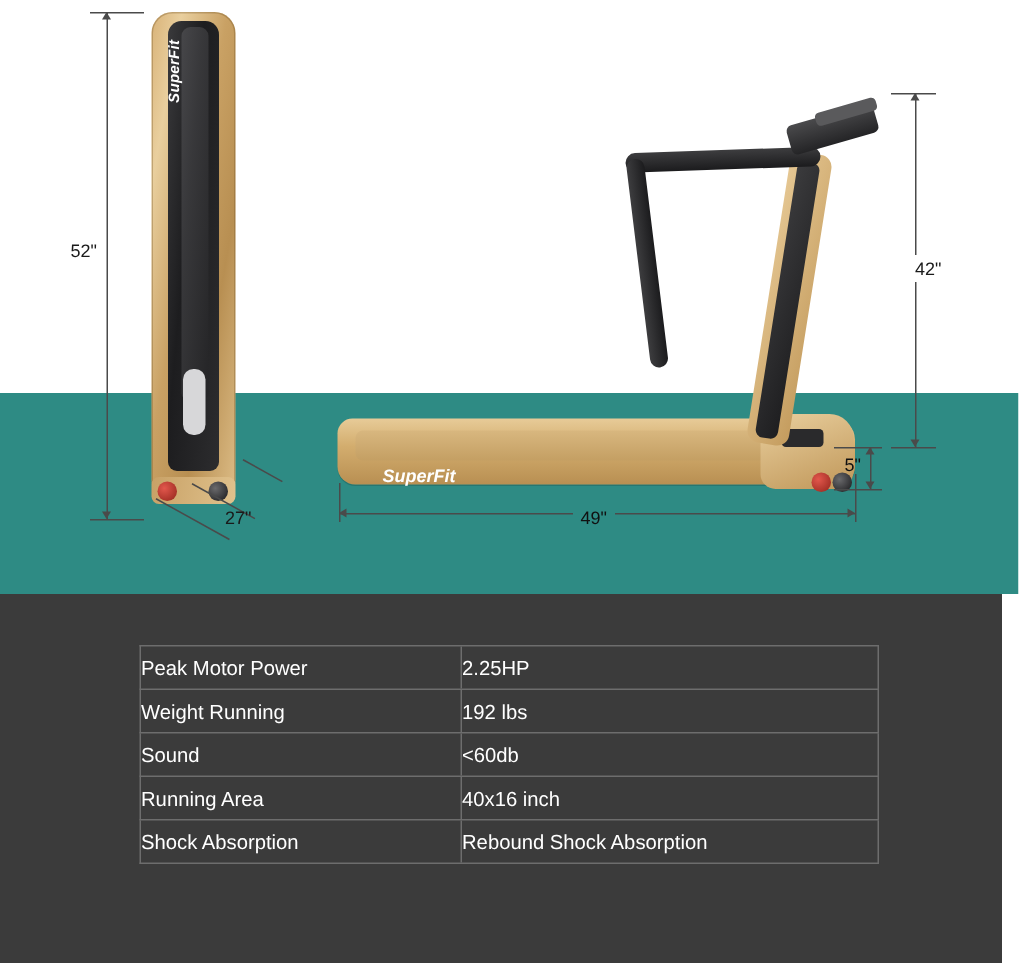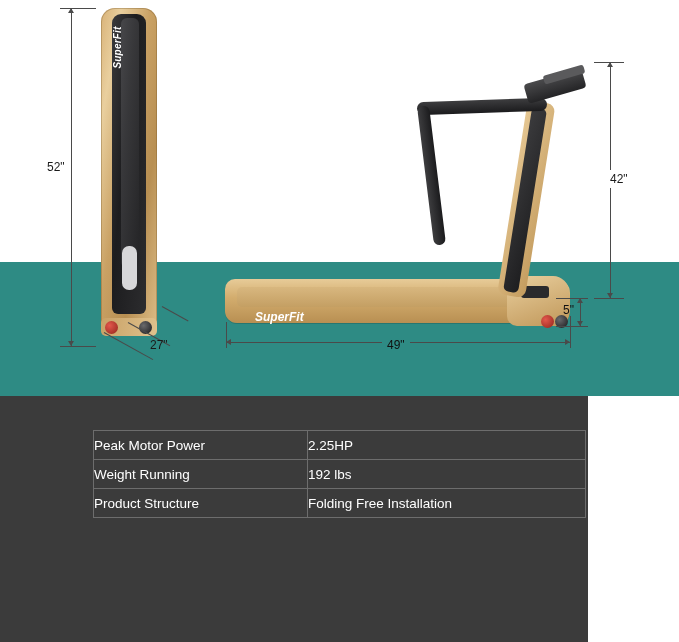--- a/index.html
+++ b/index.html
@@ -137,21 +137,21 @@
   .arrow-up,.arrow-down,.arrow-left,.arrow-right{position:absolute;width:0;height:0;}
   .arrow-up{border-left:3px solid transparent;border-right:3px solid transparent;border-bottom:5px solid #4a4a4a;}
   .arrow-down{border-left:3px solid transparent;border-right:3px solid transparent;border-top:5px solid #4a4a4a;}
   .arrow-left{border-top:3px solid transparent;border-bottom:3px solid transparent;border-right:5px solid #4a4a4a;}
   .arrow-right{border-top:3px solid transparent;border-bottom:3px solid transparent;border-left:5px solid #4a4a4a;}
 
   .diag-line{position:absolute;height:1px;background:#4a4a4a;transform-origin:left center;}
 
   
   .specs{
-    position:absolute;left:0;top:396px;width:588px;height:246px;
+    position:absolute;left:0;top:396px;width:668px;height:246px;
     background:#3b3b3b;
   }
   table.spec-table{
     position:absolute;left:93px;top:34px;width:493px;
     border-collapse:collapse;
   }
   table.spec-table td{
     color:#ffffff;font-size:13.5px;
     padding:5px 0 5px 0;
     border-bottom:1px solid #6d6d6d;
@@ -250,20 +250,28 @@
       <tbody>
         <tr>
           <td class="k">Peak Motor Power</td>
           <td class="v">2.25HP</td>
         </tr>
         <tr>
           <td class="k">Weight Running</td>
           <td class="v">192 lbs</td>
         </tr>
         <tr>
-          <td class="k">Product Structure</td>
-          <td class="v">Folding Free Installation</td>
+          <td class="k">Sound</td>
+          <td class="v">&lt;60db</td>
+        </tr>
+        <tr>
+          <td class="k">Running Area</td>
+          <td class="v">40x16 inch</td>
+        </tr>
+        <tr>
+          <td class="k">Shock Absorption</td>
+          <td class="v">Rebound Shock Absorption</td>
         </tr>
       </tbody>
     </table>
   </div>
 
 </div>
 
 </body></html>

